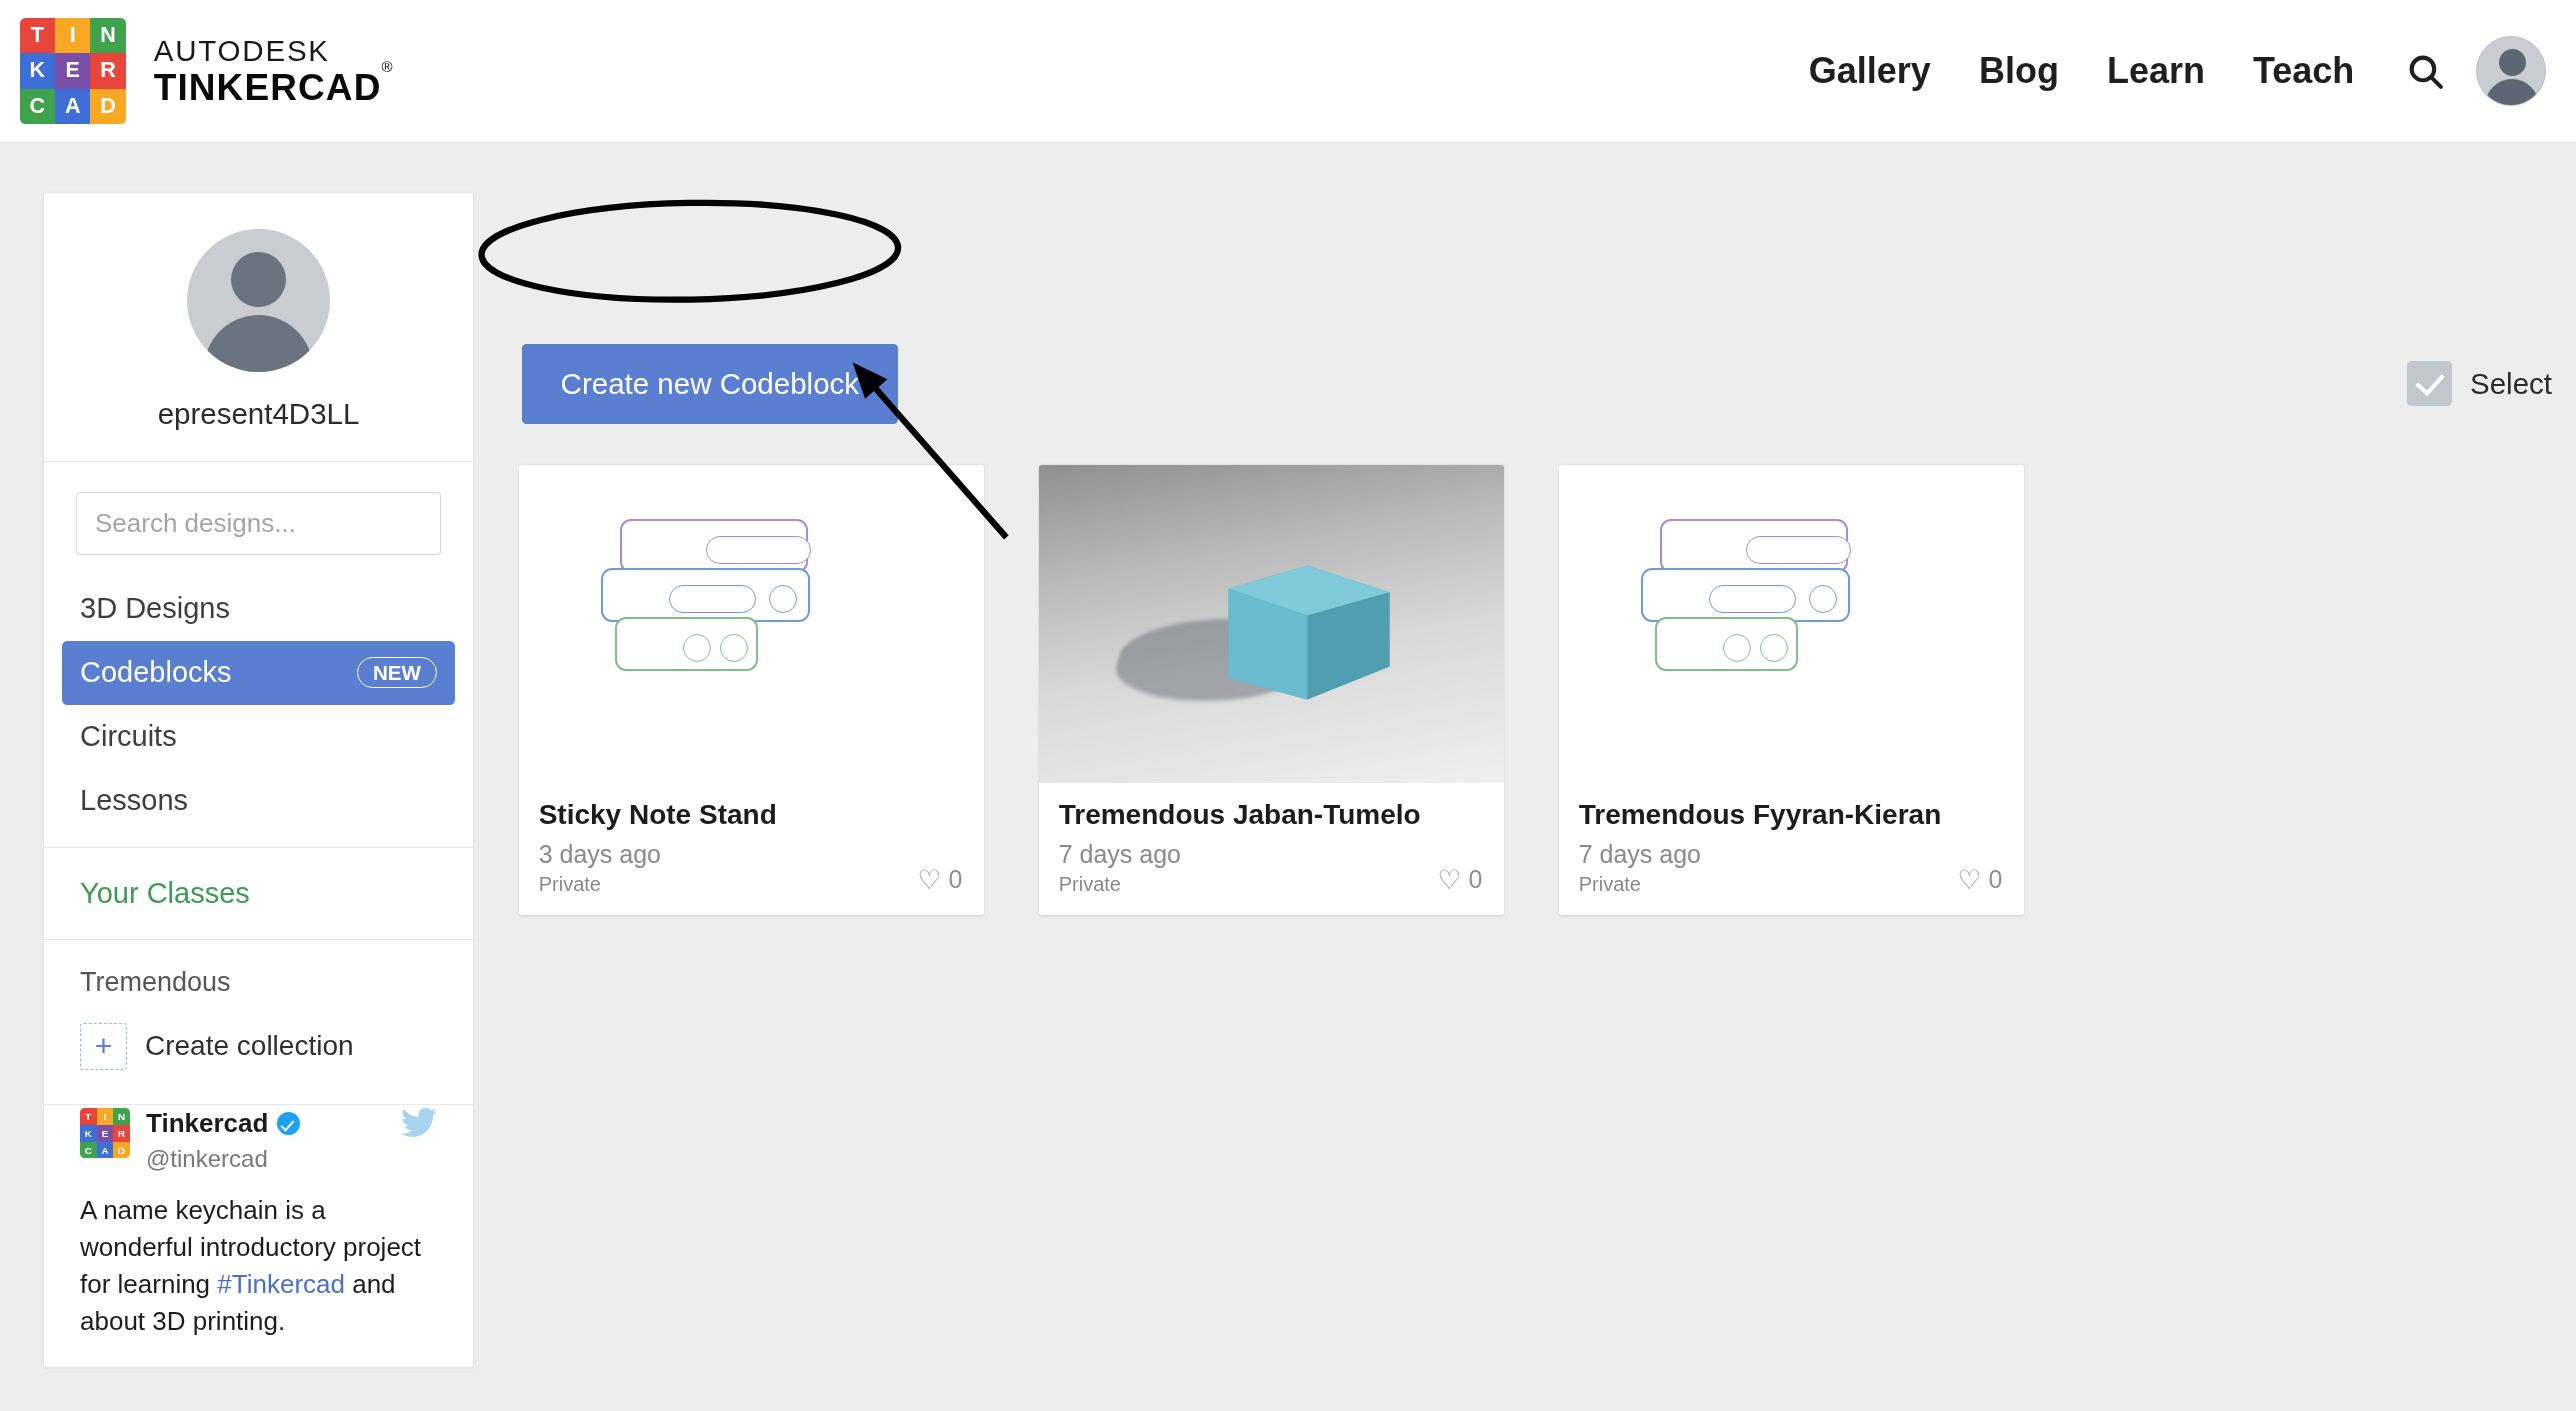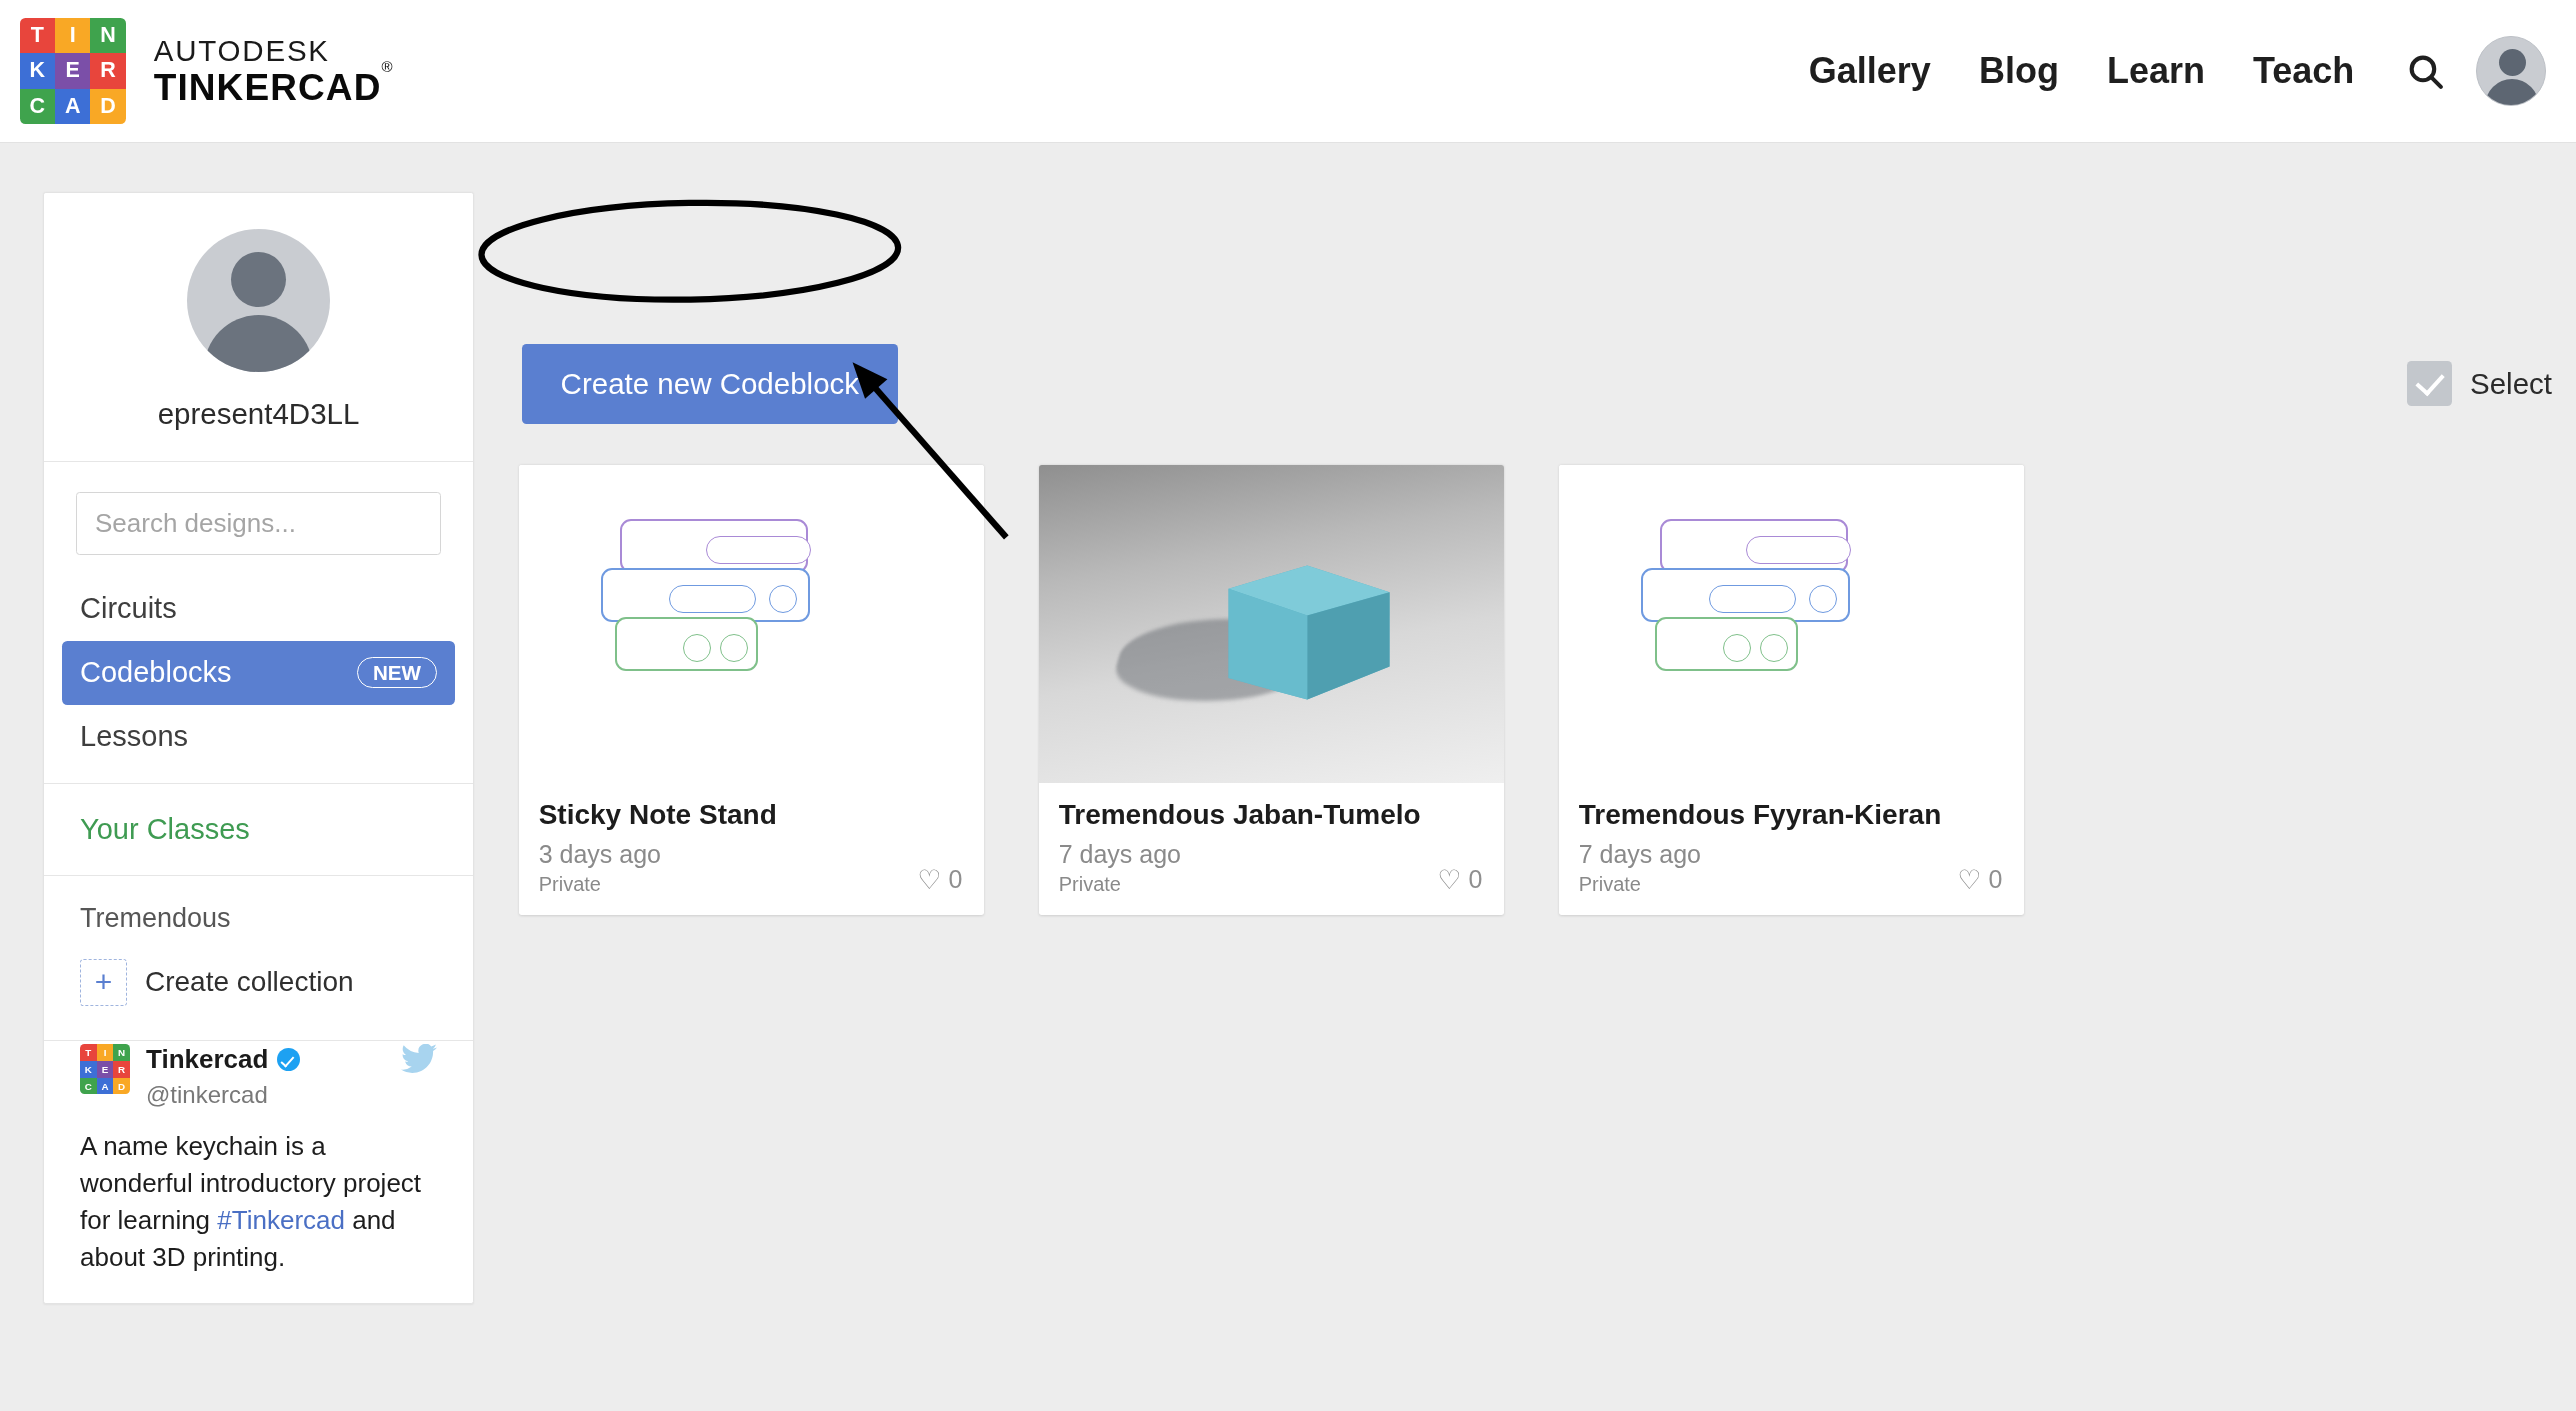--- a/index.html
+++ b/index.html
@@ -285,25 +285,28 @@
       </div>
       <div class="username">epresent4D3LL</div>
     </div>
 
     <div class="search-wrap">
       <input class="search-input" type="text" placeholder="Search designs..." style="">
     </div>
 
     <div class="navlist" id="sidebarNav">
         <div class="navitem">
-          <span>Circuits</span>
+          <span>3D Designs</span>
         </div>
         <div class="navitem active">
           <span>Codeblocks</span>
           <span class="badge-new">NEW</span>
+        </div>
+        <div class="navitem">
+          <span>Circuits</span>
         </div>
         <div class="navitem">
           <span>Lessons</span>
         </div>
       </div>
 
     <div class="section-link">Your Classes</div>
 
     <div class="collections-block">
       <div class="collections-title">Tremendous</div>

